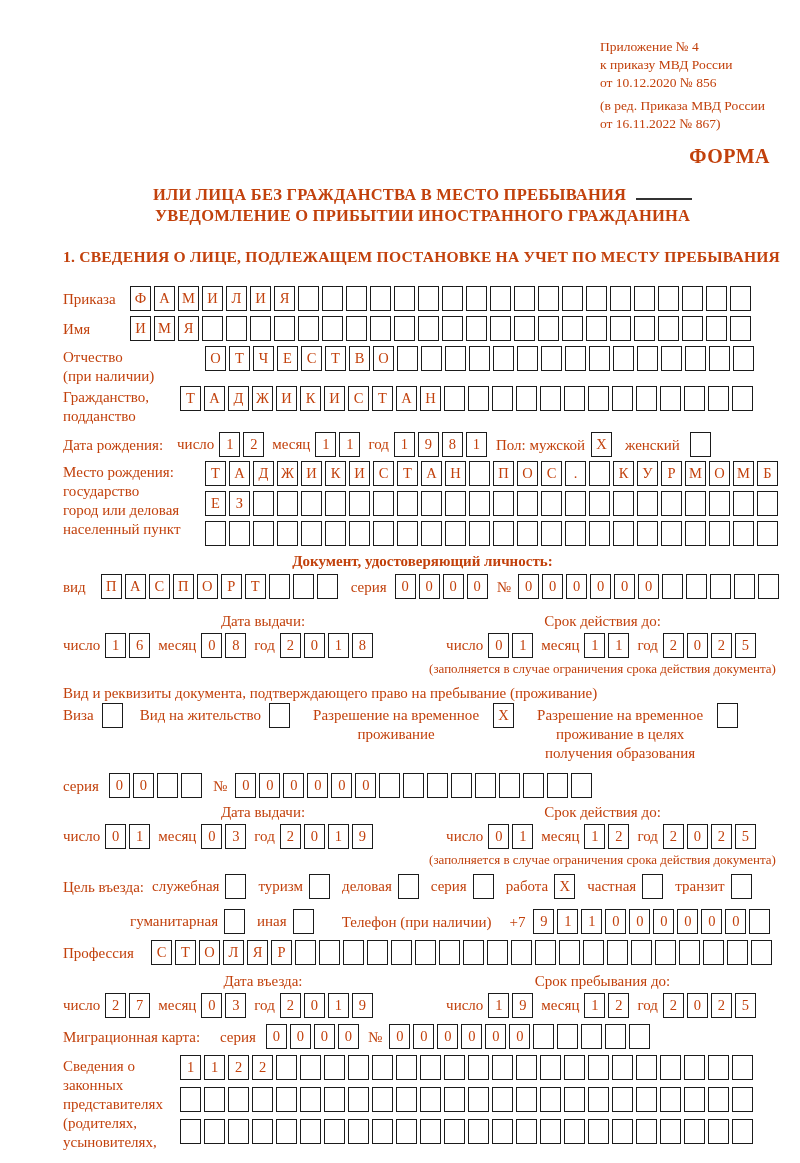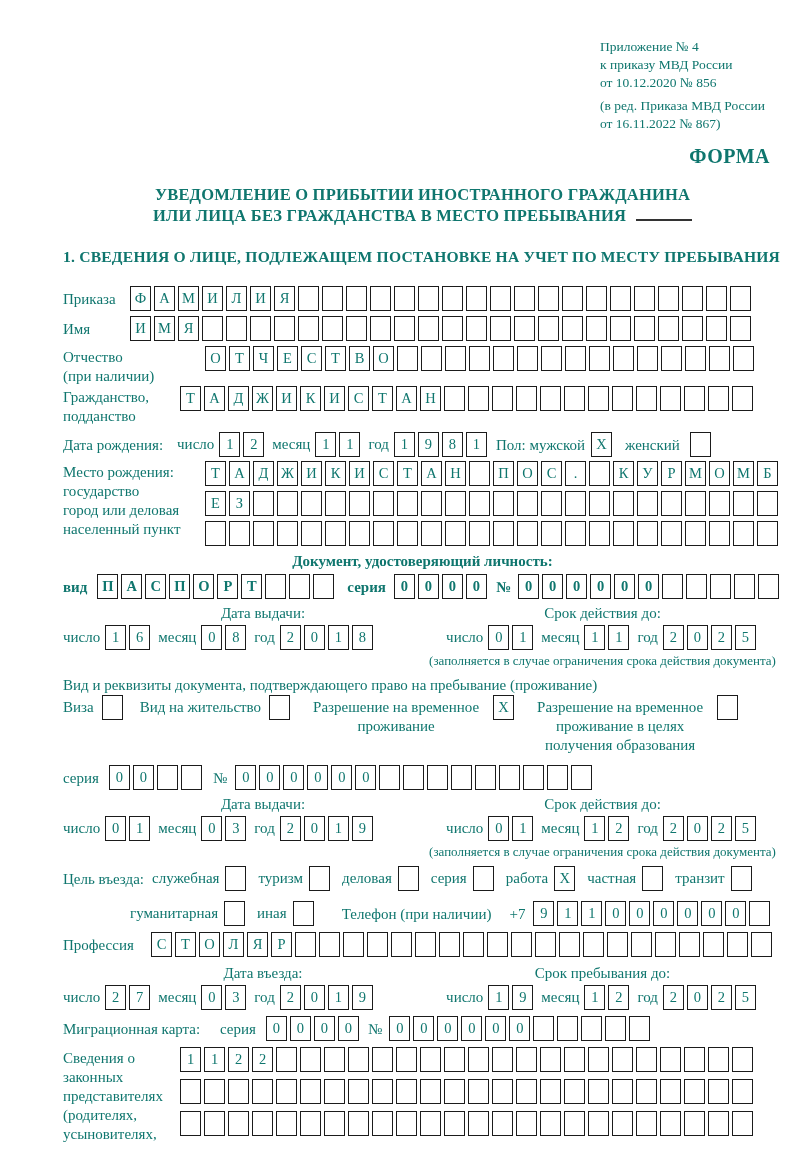--- a/index.html
+++ b/index.html
@@ -1,18 +1,18 @@
 <!DOCTYPE html>
 <html><head>
 <meta charset="utf-8">
 <style>
   html,body{margin:0;padding:0;background:#fff;}
   .page{
     width:800px;height:1163px;box-sizing:border-box;overflow:hidden;
-    background:#fff;color:#0f766e;
+    background:#fff;color:#c2410c;
     font-family:"Liberation Serif","DejaVu Serif",serif;
     padding:38px 18px 0 63px;position:relative;
   }
   .annex{margin-left:auto;width:182px;font-size:13.5px;line-height:18px;}
   .annex .gap{margin-top:5px;}
   .forma{text-align:right;font-weight:bold;font-size:20px;margin-top:12px;padding-right:12px;letter-spacing:.5px;}
   .title{text-align:center;font-weight:bold;font-size:16.5px;line-height:21px;margin-top:16px;letter-spacing:.2px;}
   .uline{display:inline-block;width:56px;border-bottom:2px solid #333;margin-left:10px;}
   .section{font-weight:bold;font-size:15.6px;margin-top:22px;letter-spacing:.2px;white-space:nowrap;}
 
@@ -61,22 +61,22 @@
     <div>Приложение № 4</div>
     <div>к приказу МВД России</div>
     <div>от 10.12.2020 № 856</div>
     <div class="gap">(в ред. Приказа МВД России</div>
     <div>от 16.11.2022 № 867)</div>
   </div>
 
   <div class="forma">ФОРМА</div>
 
   <div class="title">
+    <div><span>ИЛИ ЛИЦА БЕЗ ГРАЖДАНСТВА В МЕСТО ПРЕБЫВАНИЯ</span><span class="uline"></span></div>
     <div>УВЕДОМЛЕНИЕ О ПРИБЫТИИ ИНОСТРАННОГО ГРАЖДАНИНА</div>
-    <div><span>ИЛИ ЛИЦА БЕЗ ГРАЖДАНСТВА В МЕСТО ПРЕБЫВАНИЯ</span><span class="uline"></span></div>
   </div>
 
   <div class="section">1. СВЕДЕНИЯ О ЛИЦЕ, ПОДЛЕЖАЩЕМ ПОСТАНОВКЕ НА УЧЕТ ПО МЕСТУ ПРЕБЫВАНИЯ</div>
 
   <div class="row mt20">
     <div class="lbl w67">Приказа</div>
     <div class="cells">
         <span class="cell">Ф</span>
         <span class="cell">А</span>
         <span class="cell">М</span>
@@ -318,21 +318,21 @@
           <span class="cell"></span>
           <span class="cell"></span>
           <span class="cell"></span>
           <span class="cell"></span>
         </div>
     </div>
   </div>
 
   <div class="docheader">Документ, удостоверяющий личность:</div>
 
-  <div class="row" style="margin-bottom:6px;align-items:center;font-weight:bold;">
+  <div class="row" style="margin-bottom:14px;align-items:center;">
     <span class="t plain w45">вид</span>
     <span class="cells">
         <span class="cell">П</span>
         <span class="cell">А</span>
         <span class="cell">С</span>
         <span class="cell">П</span>
         <span class="cell">О</span>
         <span class="cell">Р</span>
         <span class="cell">Т</span>
         <span class="cell"></span>

